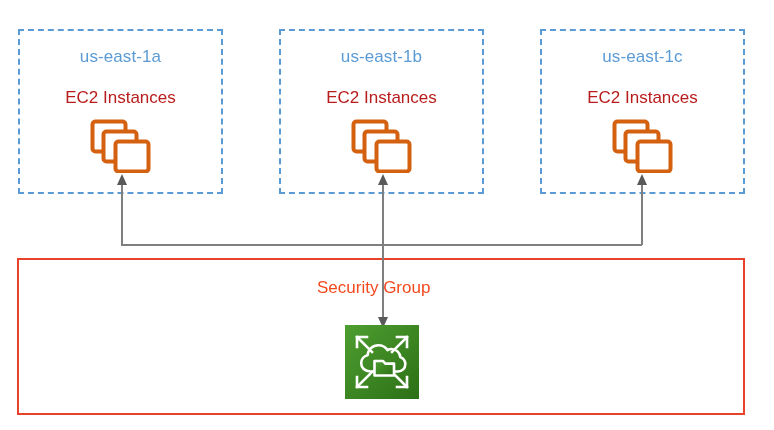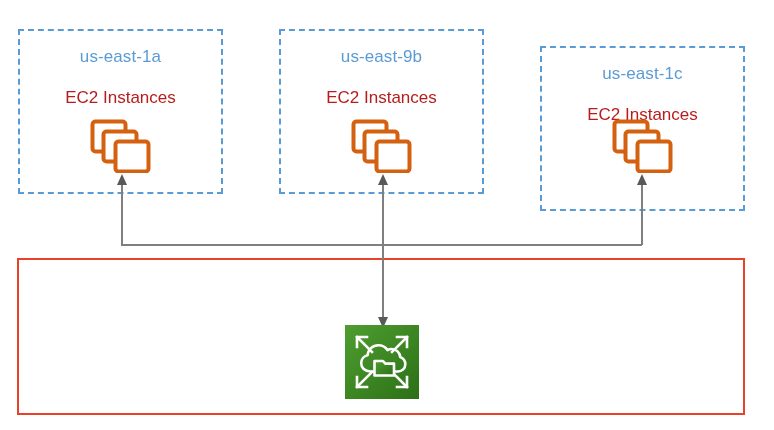--- a/index.html
+++ b/index.html
@@ -111,32 +111,32 @@
   </div>
   <div class="ec2-icon" style="left:90px; top:119px;">
     <svg width="62" height="54" viewBox="0 0 62 54" xmlns="http://www.w3.org/2000/svg">
       <rect x="2.5" y="2.5" width="33" height="30" rx="3" ry="3" fill="#ffffff" stroke="#D4610F" stroke-width="4"></rect>
       <rect x="13.5" y="12.5" width="33" height="30" rx="3" ry="3" fill="#ffffff" stroke="#D4610F" stroke-width="4"></rect>
       <rect x="25.5" y="22.5" width="33" height="30" rx="3" ry="3" fill="#ffffff" stroke="#D4610F" stroke-width="4"></rect>
     </svg>
   </div>
 
   <div class="az-box" id="az-box-1" style="left:279px; top:29px; width:205px; height:165px;">
-    <div class="az-label" style="top:16px;">us-east-9b</div>
+    <div class="az-label" style="top:16px;">us-east-1b</div>
     <div class="az-sublabel" style="top:57px;">EC2 Instances</div>
   </div>
   <div class="ec2-icon" style="left:351px; top:119px;">
     <svg width="62" height="54" viewBox="0 0 62 54" xmlns="http://www.w3.org/2000/svg">
       <rect x="2.5" y="2.5" width="33" height="30" rx="3" ry="3" fill="#ffffff" stroke="#D4610F" stroke-width="4"></rect>
       <rect x="13.5" y="12.5" width="33" height="30" rx="3" ry="3" fill="#ffffff" stroke="#D4610F" stroke-width="4"></rect>
       <rect x="25.5" y="22.5" width="33" height="30" rx="3" ry="3" fill="#ffffff" stroke="#D4610F" stroke-width="4"></rect>
     </svg>
   </div>
 
-  <div class="az-box" id="az-box-2" style="left:540px; top:46px; width:205px; height:165px;">
+  <div class="az-box" id="az-box-2" style="left:540px; top:29px; width:205px; height:165px;">
     <div class="az-label" style="top:16px;">us-east-1c</div>
     <div class="az-sublabel" style="top:57px;">EC2 Instances</div>
   </div>
   <div class="ec2-icon" style="left:612px; top:119px;">
     <svg width="62" height="54" viewBox="0 0 62 54" xmlns="http://www.w3.org/2000/svg">
       <rect x="2.5" y="2.5" width="33" height="30" rx="3" ry="3" fill="#ffffff" stroke="#D4610F" stroke-width="4"></rect>
       <rect x="13.5" y="12.5" width="33" height="30" rx="3" ry="3" fill="#ffffff" stroke="#D4610F" stroke-width="4"></rect>
       <rect x="25.5" y="22.5" width="33" height="30" rx="3" ry="3" fill="#ffffff" stroke="#D4610F" stroke-width="4"></rect>
     </svg>
   </div>
@@ -147,20 +147,21 @@
   <div class="arrow-up" style="left:117px; top:174px;"></div>
 
   <div class="conn conn-v" style="left:382px; top:185px; height:60px;"></div>
   <div class="arrow-up" style="left:378px; top:174px;"></div>
 
   <div class="conn conn-v" style="left:641px; top:185px; height:60px;"></div>
   <div class="arrow-up" style="left:637px; top:174px;"></div>
 
   <div id="security-group-box" style="left:17px; top:258px; width:728px; height:157px;"></div>
 
+  <div id="security-group-label" style="left:317px; top:278px;">Security Group</div>
 
   <div class="conn conn-v" style="left:382px; top:244px; height:82px;"></div>
   <div class="arrow-down" style="left:378px; top:317px;"></div>
 
   <div id="efs-icon" style="left:345px; top:325px;">
     <svg width="74" height="74" viewBox="0 0 74 74" xmlns="http://www.w3.org/2000/svg">
       <defs>
         <linearGradient id="efsGrad" x1="0" y1="0" x2="1" y2="1">
           <stop offset="0%" stop-color="#4E9E30"></stop>
           <stop offset="100%" stop-color="#2C7016"></stop>

